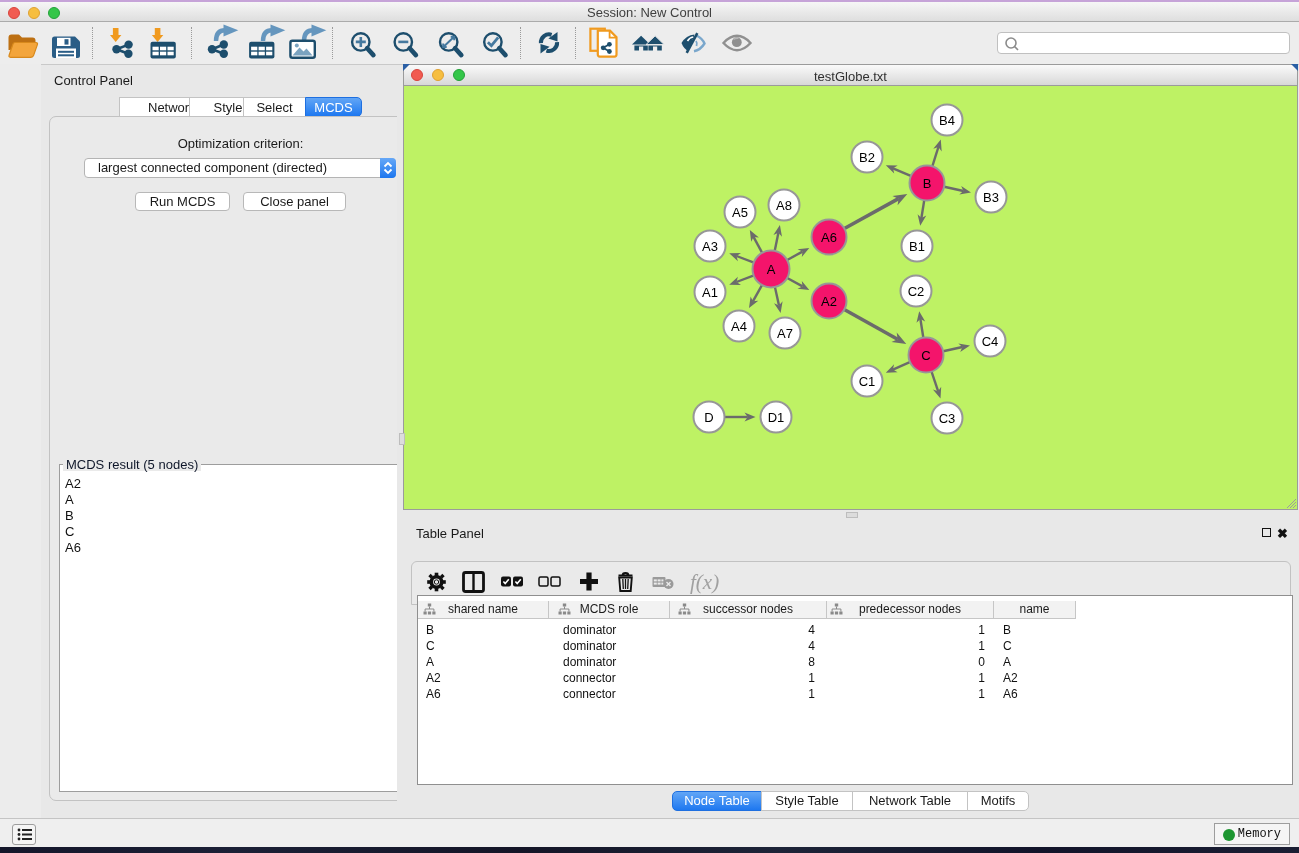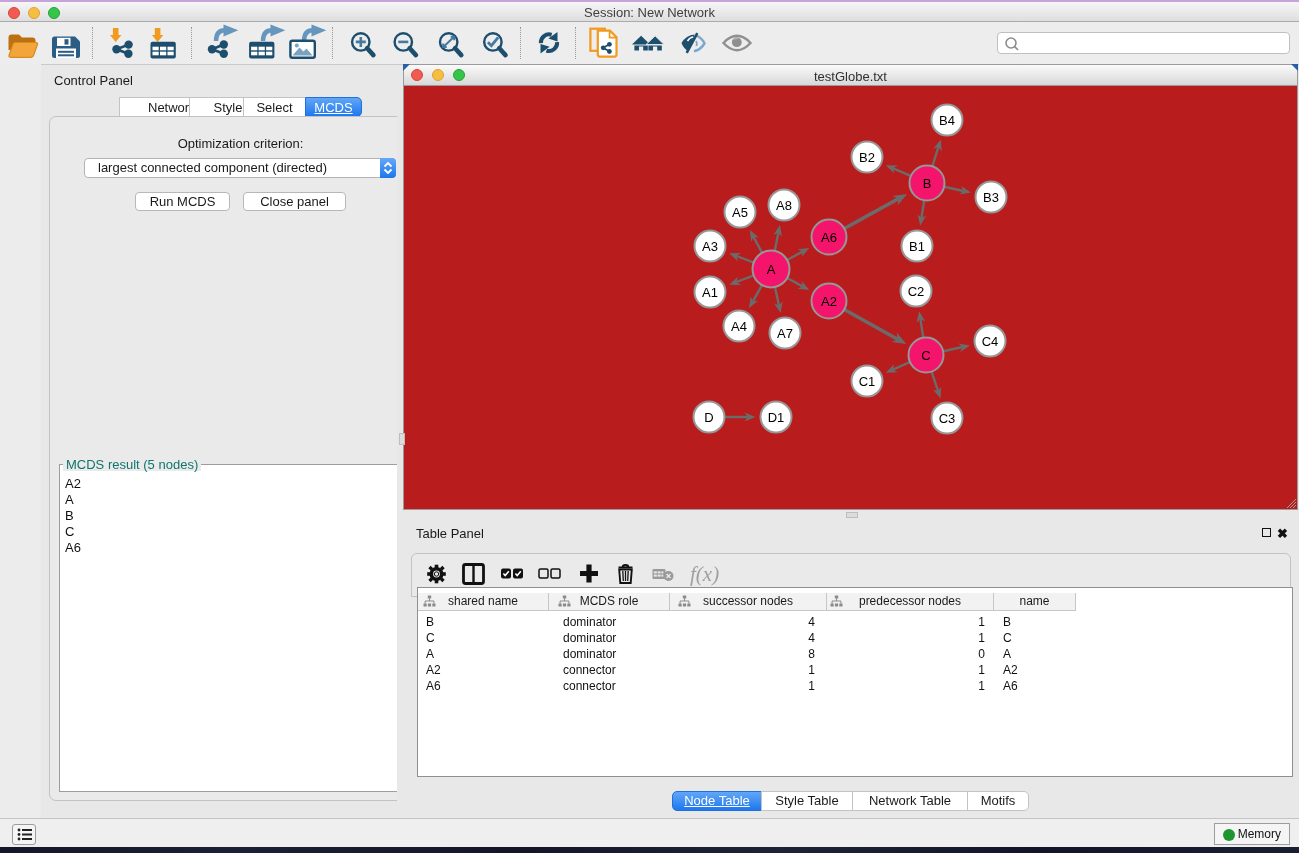--- a/index.html
+++ b/index.html
@@ -18,68 +18,68 @@
 .sep { position:absolute; top:5px; height:32px; width:0; border-left:1px dotted #9a9a9a; }
 #toolbar svg { position:absolute; top:0; left:0; }
 #searchbox { position:absolute; left:997px; top:10px; width:293px; height:22px; background:#fff; border:1px solid #c0c0c0; border-radius:4px; }
 
 #cpanel { left:0; top:64px; width:397px; height:754px; background:#e8e8e8; border-top:1px solid #c9c9c9;margin-left:41px; }
 #cpanel .hdr { position:absolute; left:13px; top:8px; font-size:13px; color:#1a1a1a; }
 .winbtn { position:absolute; top:10px; width:9px; height:9px; border:1.5px solid #111; }
 .winx { position:absolute; top:8px; font-size:13px; font-weight:bold; color:#111; }
 #cptabs { position:absolute; left:78px; top:32px; height:20px; font-size:13px; }
 .tab { position:absolute; top:0; height:20px; line-height:19px; text-align:center; background:#fff; border:1px solid #c3c3c3; color:#1a1a1a; }
-.tab.sel { background:linear-gradient(#62a6f6,#1e78f0); color:#fff; border-color:#1e6fe0;text-decoration:underline; }
+.tab.sel { background:linear-gradient(#62a6f6,#1e78f0); color:#fff; border-color:#1e6fe0; }
 #cpinner { position:absolute; left:8px; top:51px; width:383px; height:685px; background:#eaeaea; border:1px solid #c2c2c2; border-radius:7px; }
 #optlbl { position:absolute; left:0; width:100%; top:19px; text-align:center; font-size:13px; color:#1a1a1a; }
 #dropdown { position:absolute; left:34px; top:41px; width:312px; height:20px; background:#fff; border:1px solid #b4b4b4; border-radius:4px; font-size:13px; line-height:18px; color:#1a1a1a; padding-left:13px; }
 #ddbtn { position:absolute; right:-1px; top:-1px; width:16px; height:20px; background:linear-gradient(#66a8f7,#1c76ef); border-radius:0 4px 4px 0; }
 #ddbtn svg { position:absolute; left:2px; top:3px; }
 .btn { position:absolute; height:19px; background:#fff; border:1px solid #b8b8b8; border-radius:4px; font-size:13px; text-align:center; line-height:17px; color:#1a1a1a; }
 
 #resultbox { position:absolute; left:9px; top:347px; width:362px; height:328px; background:#fff; border:1px solid #9d9d9d; }
-#resultlbl { position:absolute; left:13px; top:341px; font-size:13px; color:#0f766e; background:#eaeaea; padding:0 3px; height:13px; line-height:13px; }
+#resultlbl { position:absolute; left:13px; top:341px; font-size:13px; color:#0f172a; background:#eaeaea; padding:0 3px; height:13px; line-height:13px; }
 #resultbox .sb { position:absolute; right:1px; top:1px; width:15px; height:326px; background:#f4f4f4; border-left:1px solid #e0e0e0; }
 #resultbox .items { position:absolute; left:5px; top:11px; font-size:13px; line-height:16px; color:#111; }
 
 #rightbg { left:397px; top:64px; width:902px; height:754px; background:#e8e8e8; border-top:1px solid #c9c9c9; }
-#netframe { position:absolute; left:403px; top:64px; width:895px; height:446px; background:#b91c1c; border:1px solid #9b9b9b; }
+#netframe { position:absolute; left:403px; top:64px; width:895px; height:446px; background:#bef264; border:1px solid #9b9b9b; }
 #netframe .fbar { position:absolute; left:0; top:0; width:100%; height:21px; background:linear-gradient(#fafafa,#d8d8d8); border-bottom:1px solid #9b9b9b; }
 #netframe .ttl { position:absolute; left:0; right:0; top:4px; text-align:center; font-size:13px; color:#303030; }
 #netframe .t1 { left:7px; top:4px; background:#f15b51; border:1px solid #d8443c; }
 #netframe .t2 { left:28px; top:4px; background:#f6be40; border:1px solid #dfa132; }
 #netframe .t3 { left:49px; top:4px; background:#34c649; border:1px solid #24a13a; }
 
 #tpanel { left:403px; top:520px; width:896px; height:298px; }
 #tpanel .hdr { position:absolute; left:13px; top:6px; font-size:13px; color:#1a1a1a; }
-#ttoolbar { position:absolute; left:8px; top:33px; width:880px; height:44px; background:#eaeaea; border:1px solid #c2c2c2; border-radius:6px 6px 0 0; }
-#ttable { position:absolute; left:14px; top:67px; width:876px; height:190px; background:#fff; border:1px solid #8f8f8f; }
+#ttoolbar { position:absolute; left:8px; top:41px; width:880px; height:44px; background:#eaeaea; border:1px solid #c2c2c2; border-radius:6px 6px 0 0; }
+#ttable { position:absolute; left:14px; top:75px; width:876px; height:190px; background:#fff; border:1px solid #8f8f8f; }
 #thead { position:absolute; left:0; top:5px; height:18px; font-size:12px; color:#1a1a1a; }
 .hcell { position:absolute; top:0; height:18px; background:#f2f2f2; border-right:1px solid #c6c6c6; border-bottom:1px solid #c6c6c6; text-align:center; line-height:16px; }
 .hcell svg { position:absolute; left:6px; top:3px; }
 #tbody { position:absolute; left:0; top:26px; width:100%; font-size:12px; color:#111; }
 .trow { position:absolute; height:16px; line-height:16px; width:100%; }
 .trow span { position:absolute; }
 #ttabs { position:absolute; left:0; width:100%; top:271px; height:19px; font-size:13px; }
 #ttabs .tab { line-height:18px;text-align:center; }
 
 #statusbar { left:0; top:818px; width:1299px; height:29px; background:#efefef; border-top:1px solid #c4c4c4; }
 #listbtn { position:absolute; left:12px; top:5px; width:24px; height:21px; background:#f5f5f5; border:1px solid #9d9d9d; border-radius:3px; }
-#membtn { position:absolute; right:9px; top:4px; width:76px; height:22px; background:#f5f5f5; border:1px solid #9d9d9d; font-size:12px; color:#111; line-height:20px; text-align:right; padding-right:8px; }
+#membtn { position:absolute; right:9px; top:4px; width:76px; height:22px; background:#f5f5f5; border:1px solid #9d9d9d; font-size:12px; color:#111; line-height:20px; text-align:right; padding-right:8px;font-family:Liberation Mono, monospace; }
 #membtn .dot { position:absolute; left:8px; top:5px; width:12px; height:12px; border-radius:50%; background:#1d9631; }
 #deskBottom { left:0; top:847px; width:1299px; height:6px; background:linear-gradient(90deg,#14162a 0%,#1b2036 18%,#141527 40%,#1d2438 60%,#12142a 80%,#1a1e33 100%); }
 </style>
 </head>
 <body>
 <div class="abs" id="deskTop"></div>
 <div class="abs" id="titlebar">
   <div class="tl t1"></div>
     <div class="tl t2"></div>
     <div class="tl t3"></div>
-  <div class="ttl">Session: New Network</div>
+  <div class="ttl">Session: New Control</div>
 </div>
 <div class="abs" id="toolbar">
   <svg width="1299" height="42" viewBox="0 0 1299 42">
       <g transform="translate(0,-22)">
         <path d="M9.5 50 L9.5 37.5 Q9.5 35.5 11.5 35.5 L18.5 35.5 L21.5 38.5 L32.5 38.5 Q34.5 38.5 34.5 40.5 L34.5 42" fill="#bd7013" stroke="#bd7013" stroke-width="2" stroke-linejoin="round"></path>
 <path d="M15.2 42.5 L35.8 42.5 Q38.1 42.5 37.4 44.6 L33.6 55.4 Q33 57.3 30.9 57.3 L10.5 57.3 Q8.4 57.3 9.1 55.2 L13 44 Q13.5 42.5 15.2 42.5 Z" fill="#f3a53c" stroke="#d8891c" stroke-width="1.2"></path>
         <path d="M52 39 Q52 36.5 54.5 36.5 L75 36.5 L80 41.5 L80 55.5 Q80 58 77.5 58 L54.5 58 Q52 58 52 55.5 Z" fill="#2a5d86"></path>
 <rect x="57" y="37.8" width="13.5" height="8.2" fill="#fff"></rect>
 <rect x="64.5" y="39.2" width="4" height="5.4" fill="#2a5d86"></rect>
 <rect x="56" y="48.5" width="20" height="9.5" fill="#fff"></rect>

